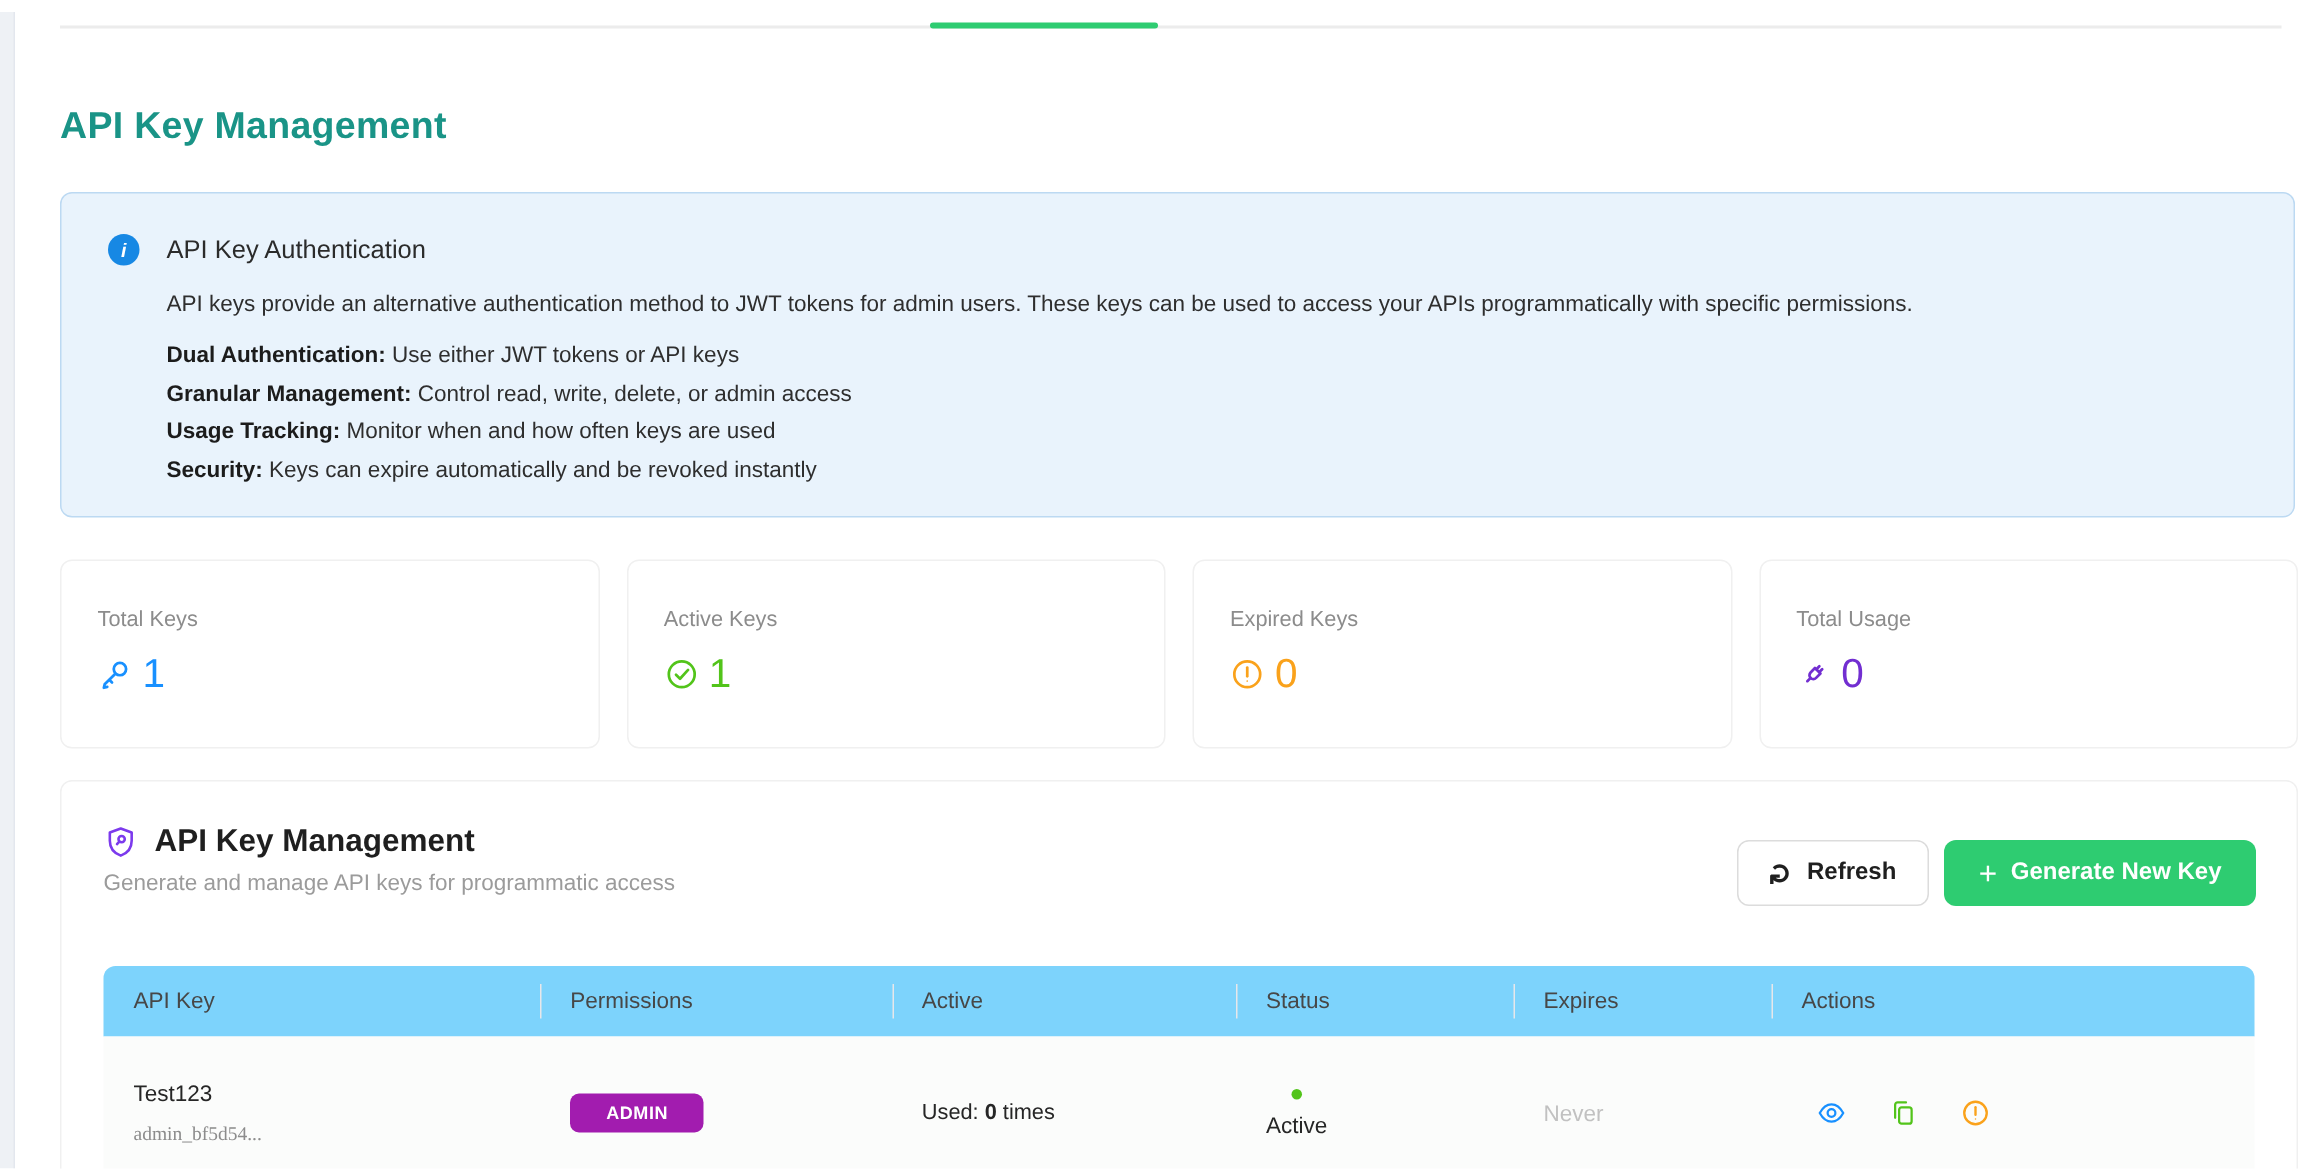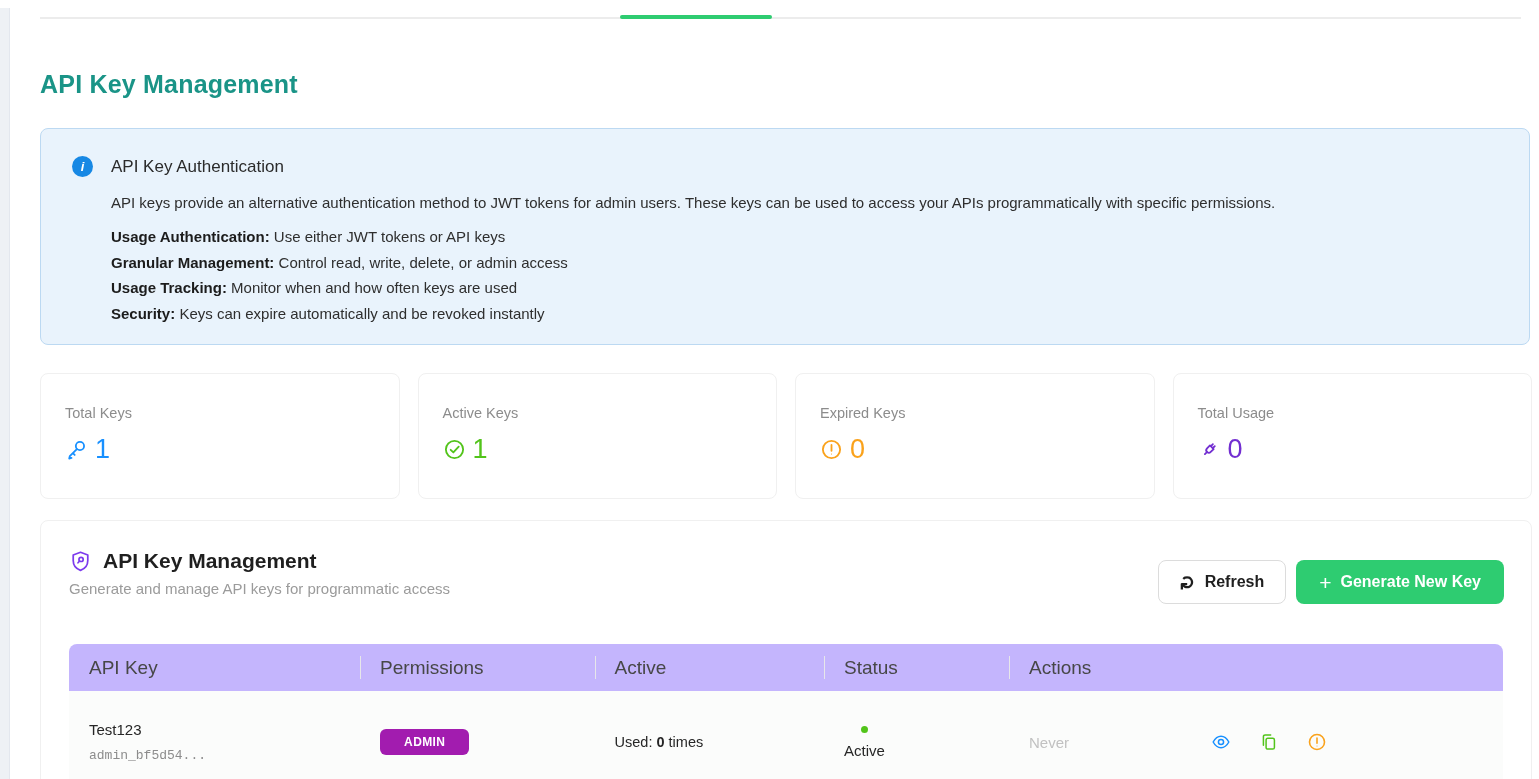--- a/index.html
+++ b/index.html
@@ -96,41 +96,41 @@
   }
   .refresh-glyph { font-size: 19px; font-weight: 600; line-height: 1; transform: rotate(-90deg); display:inline-block; }
   .btn-generate {
     padding: 0 23px; background: #2ecc71; border: none; color: #ffffff;
   }
   .plus-glyph { font-size: 21px; font-weight: 400; line-height: 1; }
   
   .table { margin: 40px 28px 0 28px; }
   .thead {
     display: flex; align-items: center; height: 47px;
-    background: #c4b5fd; border-radius: 8px 8px 0 0;
-    font-size: 19px; color: #474747;
+    background: #7dd3fc; border-radius: 8px 8px 0 0;
+    font-size: 15px; color: #474747;
   }
   .trow {
     display: flex; align-items: center; height: 102px;
     background: #fbfcfb;
   }
   .cell { padding-left: 20px; position: relative; height: 100%; display: flex; align-items: center; }
   .col-1 { width: 20.3%; }
   .col-2 { width: 16.35%; }
   .col-3 { width: 16.0%; }
   .col-4 { width: 12.9%; }
   .col-5 { width: 12.0%; }
   .col-6 { width: 22.45%; }
   .col-sep {
     position: absolute; left: 0; top: 12px; bottom: 12px; width: 1px;
     background: #e7e7ea;
   }
   .key-name { font-size: 15px; font-weight: 400; color: #262626; }
   .key-preview {
-    margin-top: 10px; font-family: Liberation Mono, monospace;
+    margin-top: 10px; font-family: Liberation Serif, serif;
     font-size: 13px; color: #8c8c8c;
   }
   .badge-admin {
     background: #a21caf; color: #ffffff; font-size: 12px; font-weight: 700;
     letter-spacing: 0.4px; padding: 6px 24px; border-radius: 6px;
   }
   .usage-text { font-size: 14.5px; color: #262626; }
   .status-wrap { display: flex; align-items: center; gap: 9px; flex-direction: column; }
   .status-dot { width: 7px; height: 7px; border-radius: 50%; background: #52c41a; }
   .status-text { font-size: 15px; color: #262626; }
@@ -145,21 +145,21 @@
 <div class="tabbar-line"></div>
 <div class="tab-indicator"></div>
 
 <h1 class="page-title">API Key Management</h1>
 
 <div class="info-box">
   <div class="info-icon">i</div>
   <div class="info-title">API Key Authentication</div>
   <div class="info-desc">API keys provide an alternative authentication method to JWT tokens for admin users. These keys can be used to access your APIs programmatically with specific permissions.</div>
   <ul class="info-features">
-    <li><b>Usage Authentication:</b> <span>Use either JWT tokens or API keys</span></li>
+    <li><b>Dual Authentication:</b> <span>Use either JWT tokens or API keys</span></li>
     <li><b>Granular Management:</b> <span>Control read, write, delete, or admin access</span></li>
     <li><b>Usage Tracking:</b> <span>Monitor when and how often keys are used</span></li>
     <li><b>Security:</b> <span>Keys can expire automatically and be revoked instantly</span></li>
   </ul>
 </div>
 
 <div class="stats-row">
 
   <div class="stat-card stat-blue">
     <div class="stat-label">Total Keys</div>
@@ -256,20 +256,24 @@
           <span class="col-sep"></span>
           <span>Permissions</span>
         </div>
       <div class="cell col-3">
           <span class="col-sep"></span>
           <span>Active</span>
         </div>
       <div class="cell col-4">
           <span class="col-sep"></span>
           <span>Status</span>
+        </div>
+      <div class="cell col-5">
+          <span class="col-sep"></span>
+          <span>Expires</span>
         </div>
       <div class="cell col-6">
           <span class="col-sep"></span>
           <span>Actions</span>
         </div>
     </div>
 
     <div class="trow">
       <div class="cell col-1">
         <div>

